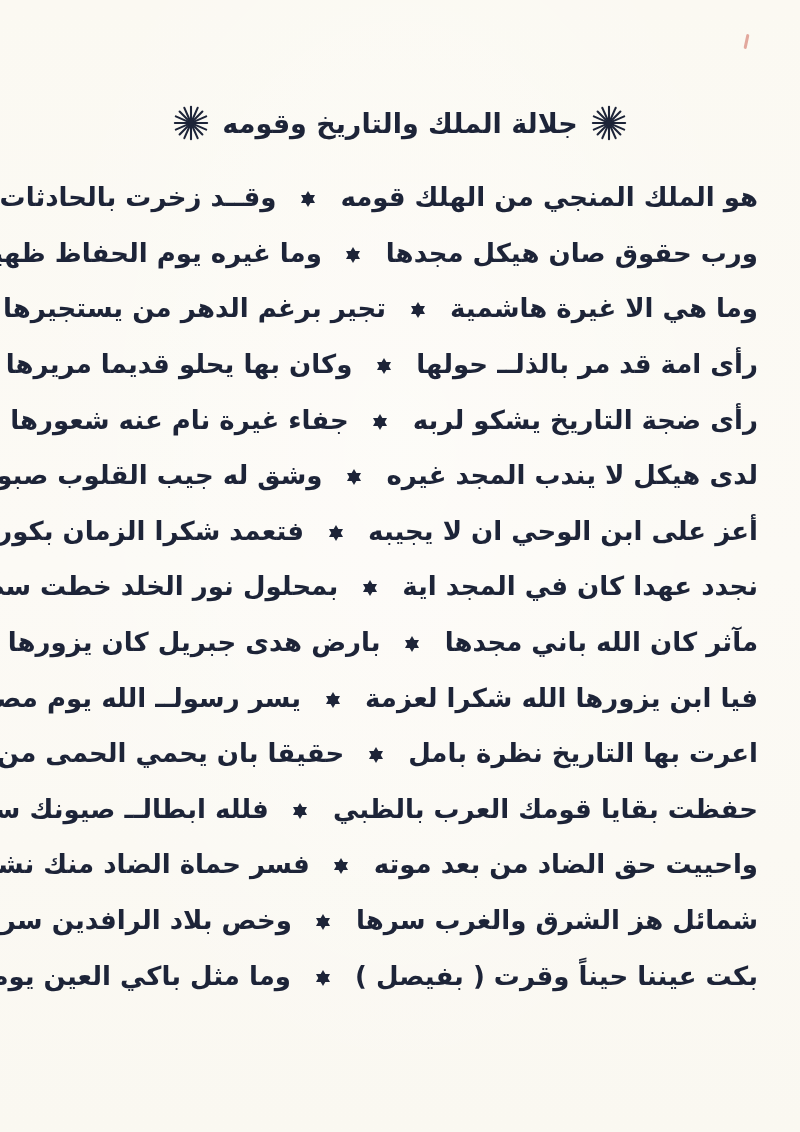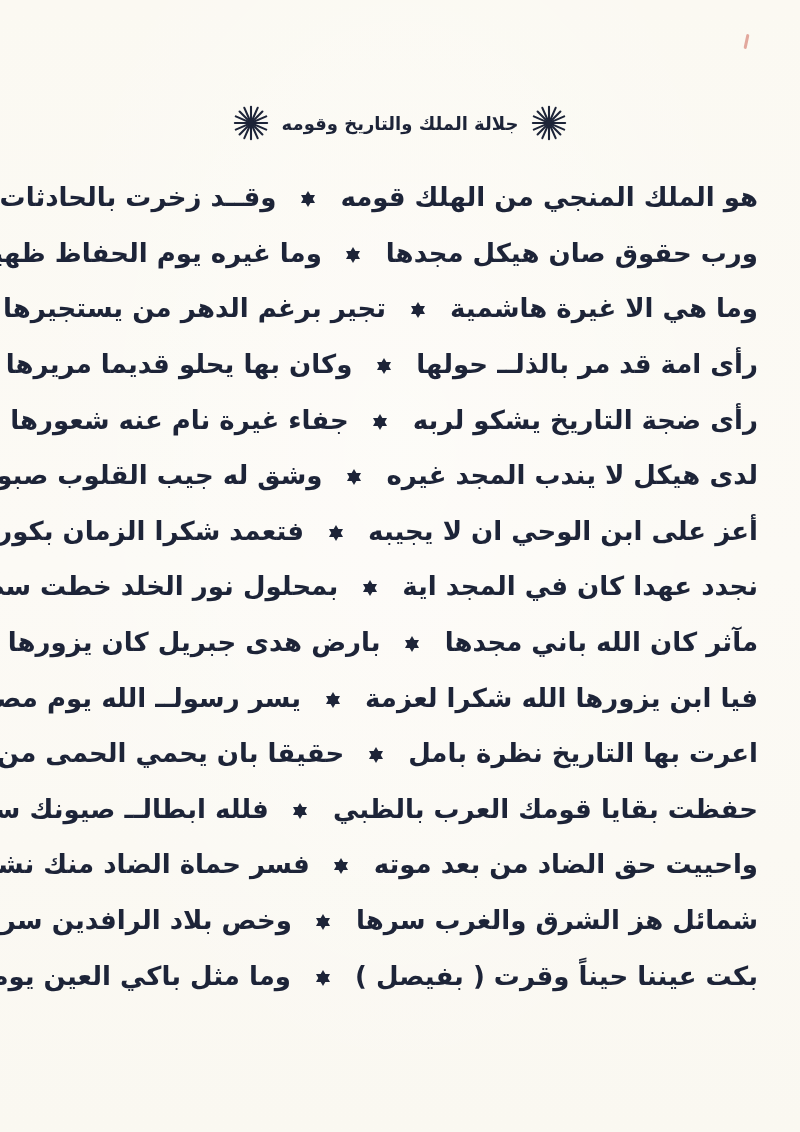--- a/index.html
+++ b/index.html
@@ -41,21 +41,21 @@
     justify-content:center;
     align-items:center;
     gap:10px;
   }
   .ornament{
     width:38px;height:38px;
     display:inline-block;
     flex:0 0 auto;
   }
   h1.poem-title{
-    font-size:18px;
+    font-size:27px;
     font-weight:bold;
     letter-spacing:0;
     color:var(--ink);
     white-space:nowrap;
     padding:0 2px;
   }
   main.verses{
     position:absolute;
     top:170px;
     right:42px;

